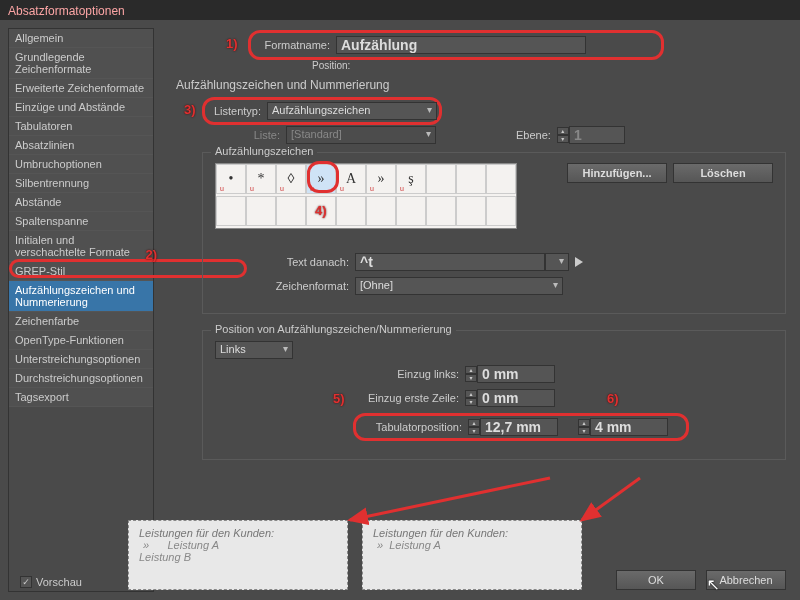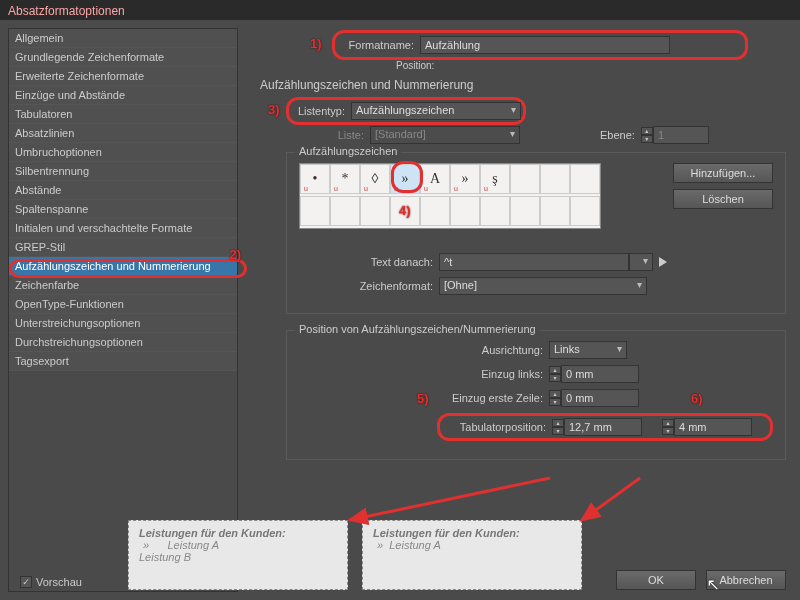--- a/index.html
+++ b/index.html
@@ -5,40 +5,40 @@
 * { box-sizing: border-box; margin: 0; padding: 0; font-family: Tahoma, Arial, sans-serif; }
 body { background: #3a3a3a; width: 800px; height: 600px; overflow: hidden; font-size: 11px; color: #ccc; }
 .titlebar { background: #2a2a2a; color: #fca5a5; padding: 4px 8px; font-size: 12px; height: 20px; }
 .dialog { display: flex; height: 580px; background: #4a4a4a; }
 .sidebar { width: 240px; background: #4a4a4a; border: 1px solid #333; margin: 8px; }
 .side-item { padding: 3px 6px; color: #ccc; border-bottom: 1px solid #555; cursor: pointer; font-size: 11px; background:#505050;}
 .side-item.sel { background: #3875a8; color: #fff; }
 .main { flex: 1; padding: 10px 14px; position: relative; }
 .row { display: flex; align-items: center; margin-bottom: 6px; }
 .lbl { text-align: right; padding-right: 6px; color: #ccc; white-space: nowrap; }
-.inp { background: #555; border: 1px solid #333; color: #ddd; padding: 2px 4px; font-size: 11px; height: 18px; }
+.inp { background: #555; border: 1px solid #333; color: #ddd; padding: 2px 4px; font-size: 14px; height: 18px; font-weight: bold; }
 .select { background: #555; border: 1px solid #333; color: #ddd; padding: 1px 18px 1px 4px; font-size: 11px; height: 18px; position: relative; }
 .select::after { content: "▾"; position: absolute; right: 4px; top: 1px; color: #bbb; font-size: 10px; }
 .select.dis { color: #888; background: #4c4c4c;}
 .groupbox { border: 1px solid #5a5a5a; margin-top: 8px; padding: 10px 12px 12px 12px; position: relative; }
 .groupbox .legend { position: absolute; top: -8px; left: 8px; background: #4a4a4a; padding: 0 4px; color: #ccc; font-size: 11px; }
 .section-title { color: #ccc; font-size: 12px; margin-bottom: 8px; margin-top:4px;}
 .bullet-grid { display:inline-block; background:#f4f2f0; border:1px solid #888;}
 .bullet-row { display:flex; height:32px;}
 .bullet-cell { width:30px; height:30px; border:1px solid #ccc; display:flex; align-items:center; justify-content:center; font-family: Georgia, serif; color:#333; cursor:pointer; position:relative; font-size:14px;}
 .bullet-cell.sel { background:#cfe3f6;}
 .bullet-cell .sub { position:absolute; bottom:1px; left:3px; font-size:7px; color:#c33;}
 .btn { background: linear-gradient(#6a6a6a,#565656); border:1px solid #333; color:#ddd; padding:2px 10px; font-size:11px; cursor:pointer; height:20px; min-width:80px; text-align:center; display:inline-flex; align-items:center; justify-content:center;}
 .spin { display:inline-flex; align-items:center;}
 .spin .ar { width:12px; display:flex; flex-direction:column;}
 .spin .ar div{height:8px; font-size:6px; line-height:6px; text-align:center; background:#555; border:1px solid #333; cursor:pointer; color:#ccc;}
 .red-box { border: 3px solid #e03030; border-radius:12px; padding:1px;}
 .annot { color:#e03030; font-weight:bold; font-size:13px; text-shadow:0 0 2px #400;}
 .preview-box { background:#e8e8e8; color:#666; padding:6px 10px; border:1px dashed #888; font-family: Georgia, serif; width:220px; height:70px;}
-.preview-box .hd{font-style:italic; font-weight:bold; color:#777;}
+.preview-box .hd{font-style:italic; font-weight:normal; color:#777;}
 .preview-box .ln{font-style:italic; color:#888; margin-left:4px;}
 .arrow-svg{position:absolute; pointer-events:none;}
 .chk{display:inline-flex; align-items:center; gap:4px; color:#ccc;}
 .chk .box{width:12px; height:12px; background:#555; border:1px solid #333; display:flex; align-items:center; justify-content:center; font-size:9px;}
 .footer-btns{position:absolute; right:14px; bottom:10px; display:flex; gap:10px;}
 .cursor{position:absolute; font-size:16px; color:#fff; text-shadow:0 0 2px #000;}
 .tri{
   width:0;height:0;border-top:5px solid transparent;border-bottom:5px solid transparent;border-left:8px solid #ccc; display:inline-block; margin-left:6px;
 }
 </style>
@@ -133,42 +133,41 @@
                 <div class="bullet-cell"></div>
                 <div class="bullet-cell"></div>
                 <div class="bullet-cell"></div>
                 <div class="bullet-cell"></div>
                 <div class="bullet-cell"></div>
               </div>
           </div>
           <div class="red-box" style="position:absolute; left:92px; top:-2px; width:32px; height:32px;"></div>
           <span class="annot" style="position:absolute; left:100px; top:40px;">4)</span>
         </div>
-        <div style="display:flex; flex-direction:column; gap:6px; margin-left:auto;">
+        <div style="display:flex; flex-direction:row; gap:6px; margin-left:auto;font-weight:bold;">
           <div class="btn" style="min-width:100px;">Hinzufügen...</div>
           <div class="btn" style="min-width:100px;">Löschen</div>
         </div>
       </div>
 
       <div class="row" style="margin-top:24px;">
         <span class="lbl" style="width:140px;">Text danach:</span>
         <input class="inp" style="width: 190px;" value="^t">
         <div class="select" style="width:16px; margin-left:0;"></div>
         <span class="tri"></span>
       </div>
       <div class="row">
         <span class="lbl" style="width:140px;">Zeichenformat:</span>
         <div class="select" style="width:208px;">[Ohne]</div>
       </div>
     </div>
 
     <div class="groupbox" style="margin-left:26px; margin-top:16px;">
       <div class="legend">Position von Aufzählungszeichen/Nummerierung</div>
       <div class="row">
-          <span class="lbl" style="width:250px;">Ausrichtung:</span>
         <div class="select" style="width:78px;">Links</div>
       </div>
       <div class="row">
           <span class="lbl" style="width:250px;">Einzug links:</span>
         <div class="spin">
             <div class="ar">
               <div>▴</div>
               <div>▾</div>
             </div>
             <input class="inp" style="width: 78px;" value="0 mm">

